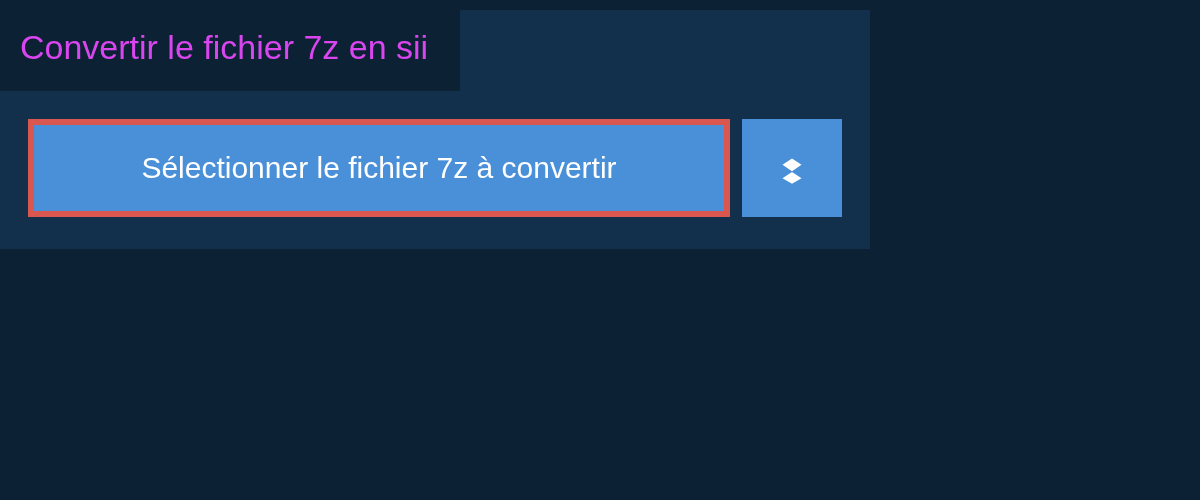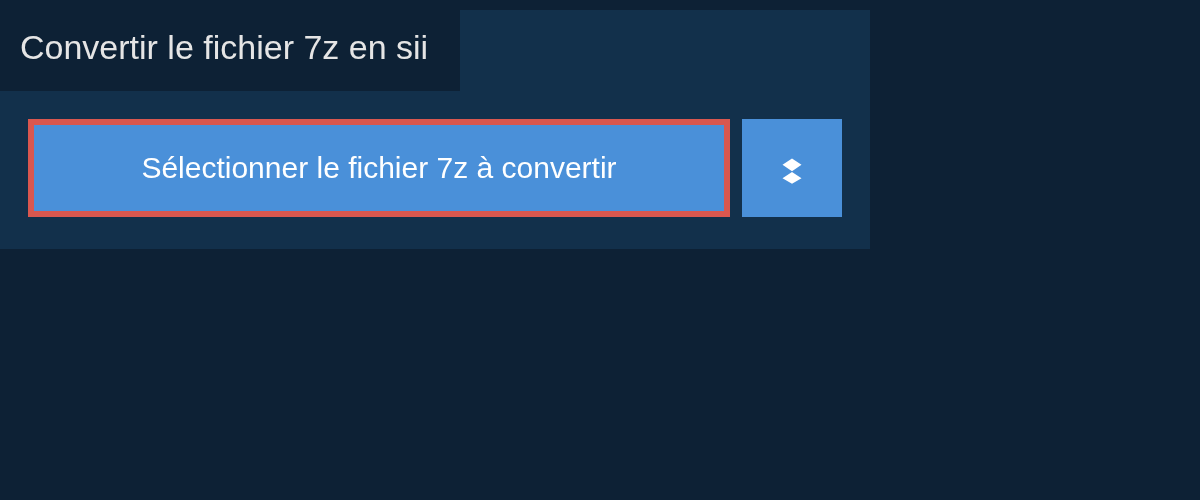--- a/index.html
+++ b/index.html
@@ -15,21 +15,21 @@
       overflow: hidden;
     }
     .tab-container {
       width: 870px;
       background: #12304b;
       margin-top: 10px;
     }
     .tab {
       display: inline-block;
       background: #0d2135;
-      color: #e5e5e5;
+      color: #d946ef;
       font-size: 34px;
       font-weight: 300;
       padding: 18px 32px 24px 20px;
     }
     .upload-panel {
       width: 870px;
       background: #12304b;
       padding: 28px 28px 32px 28px;
       display: flex;
       gap: 12px;

